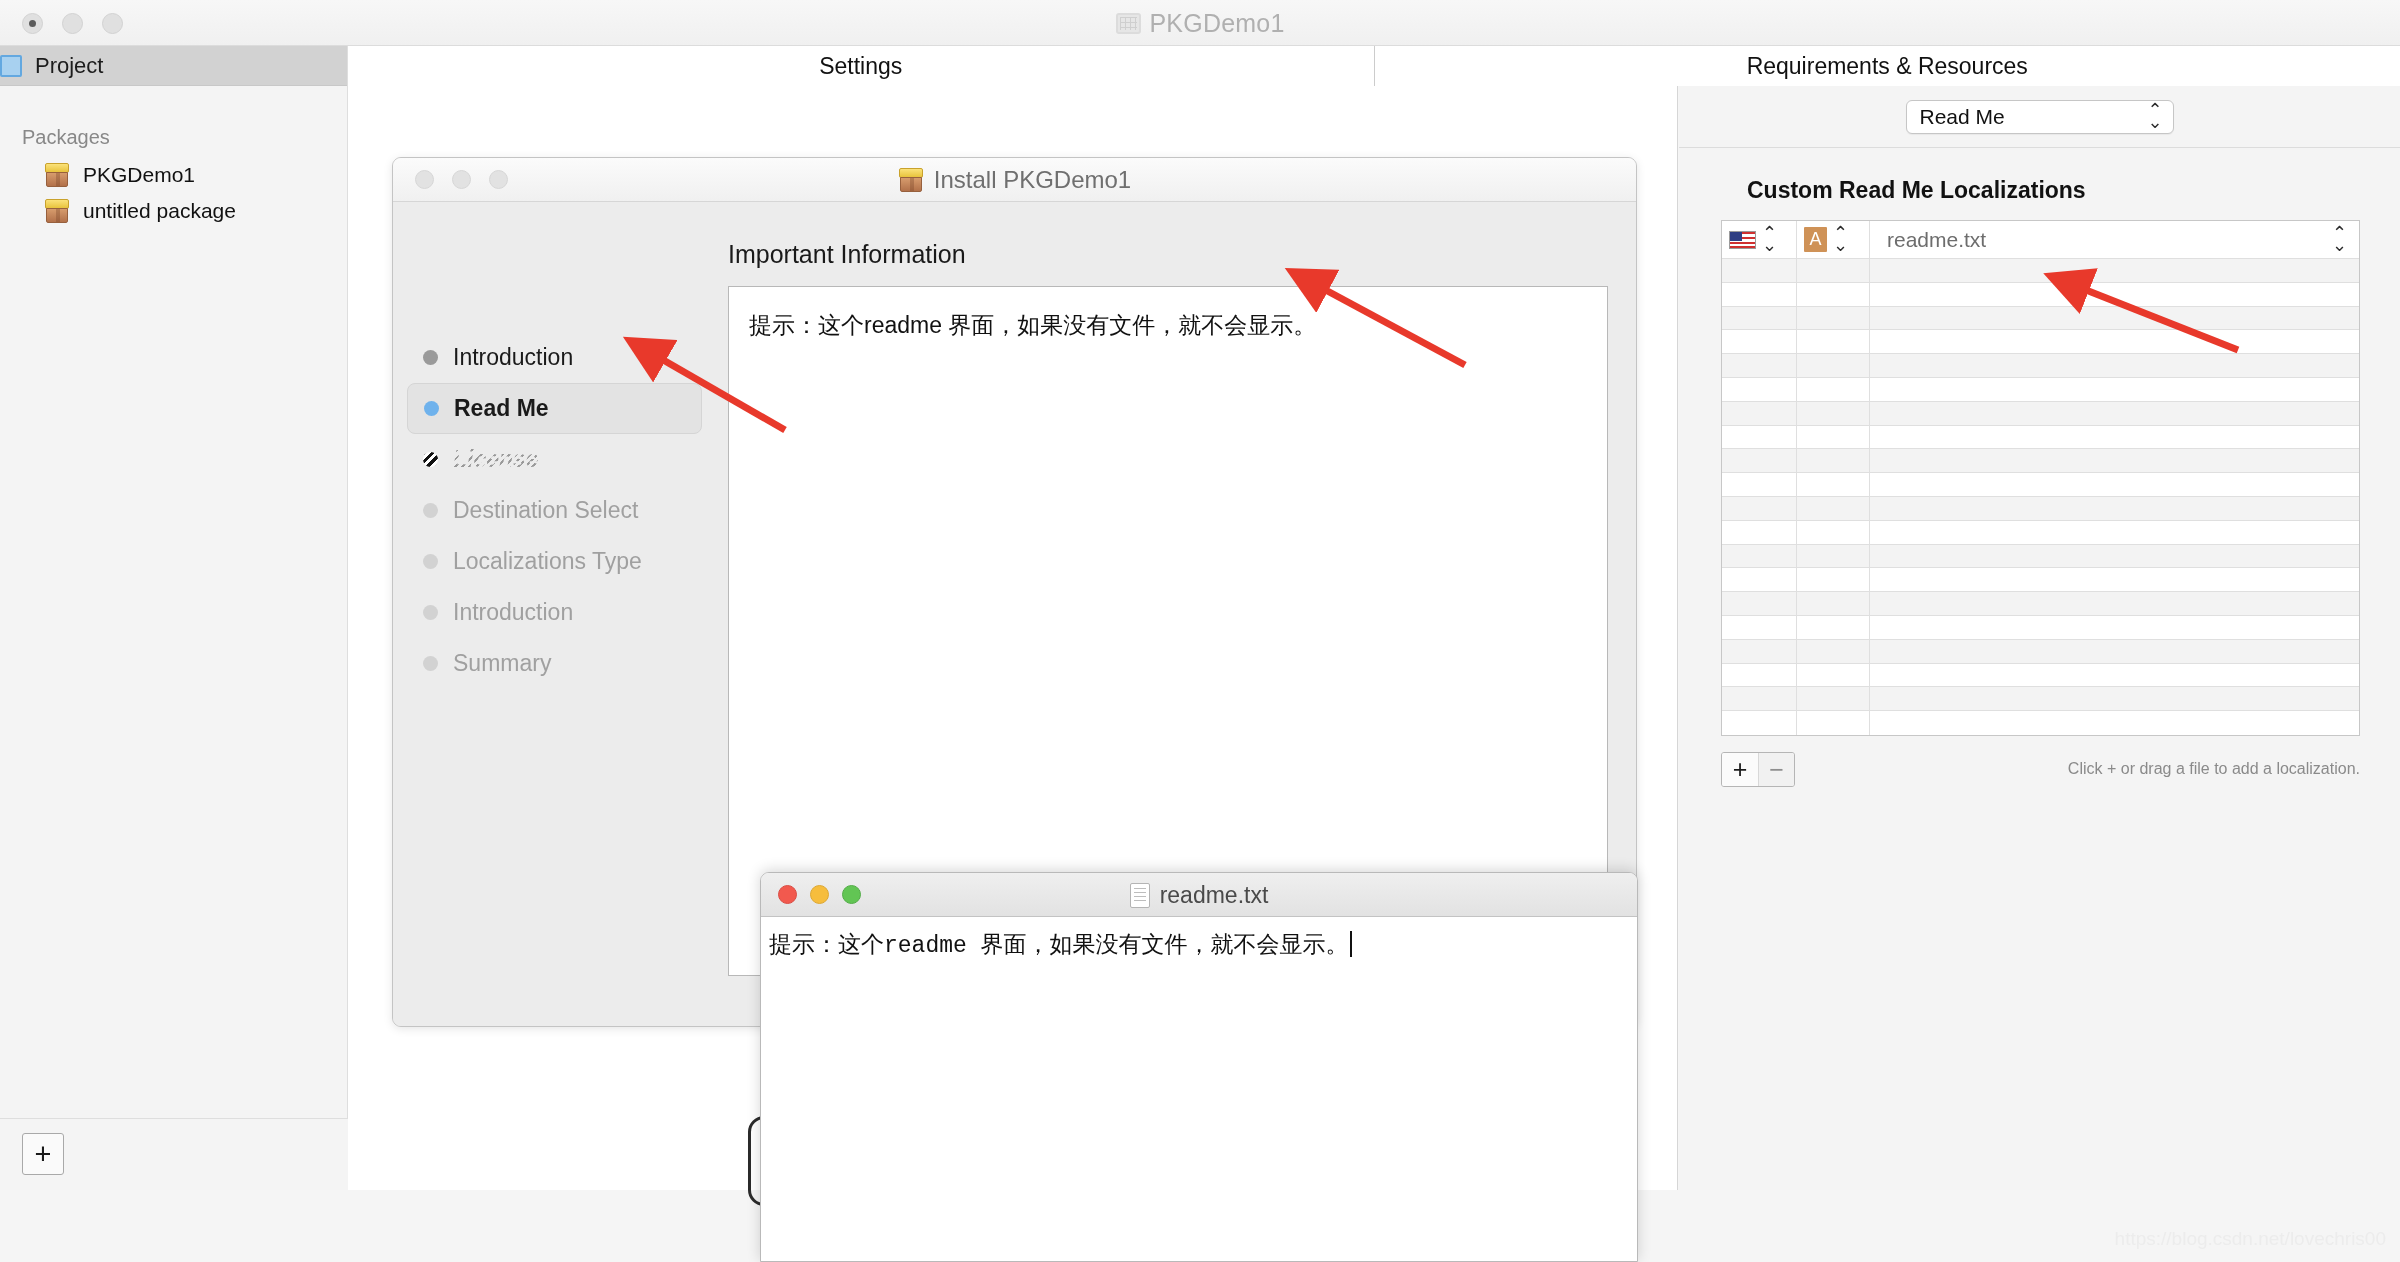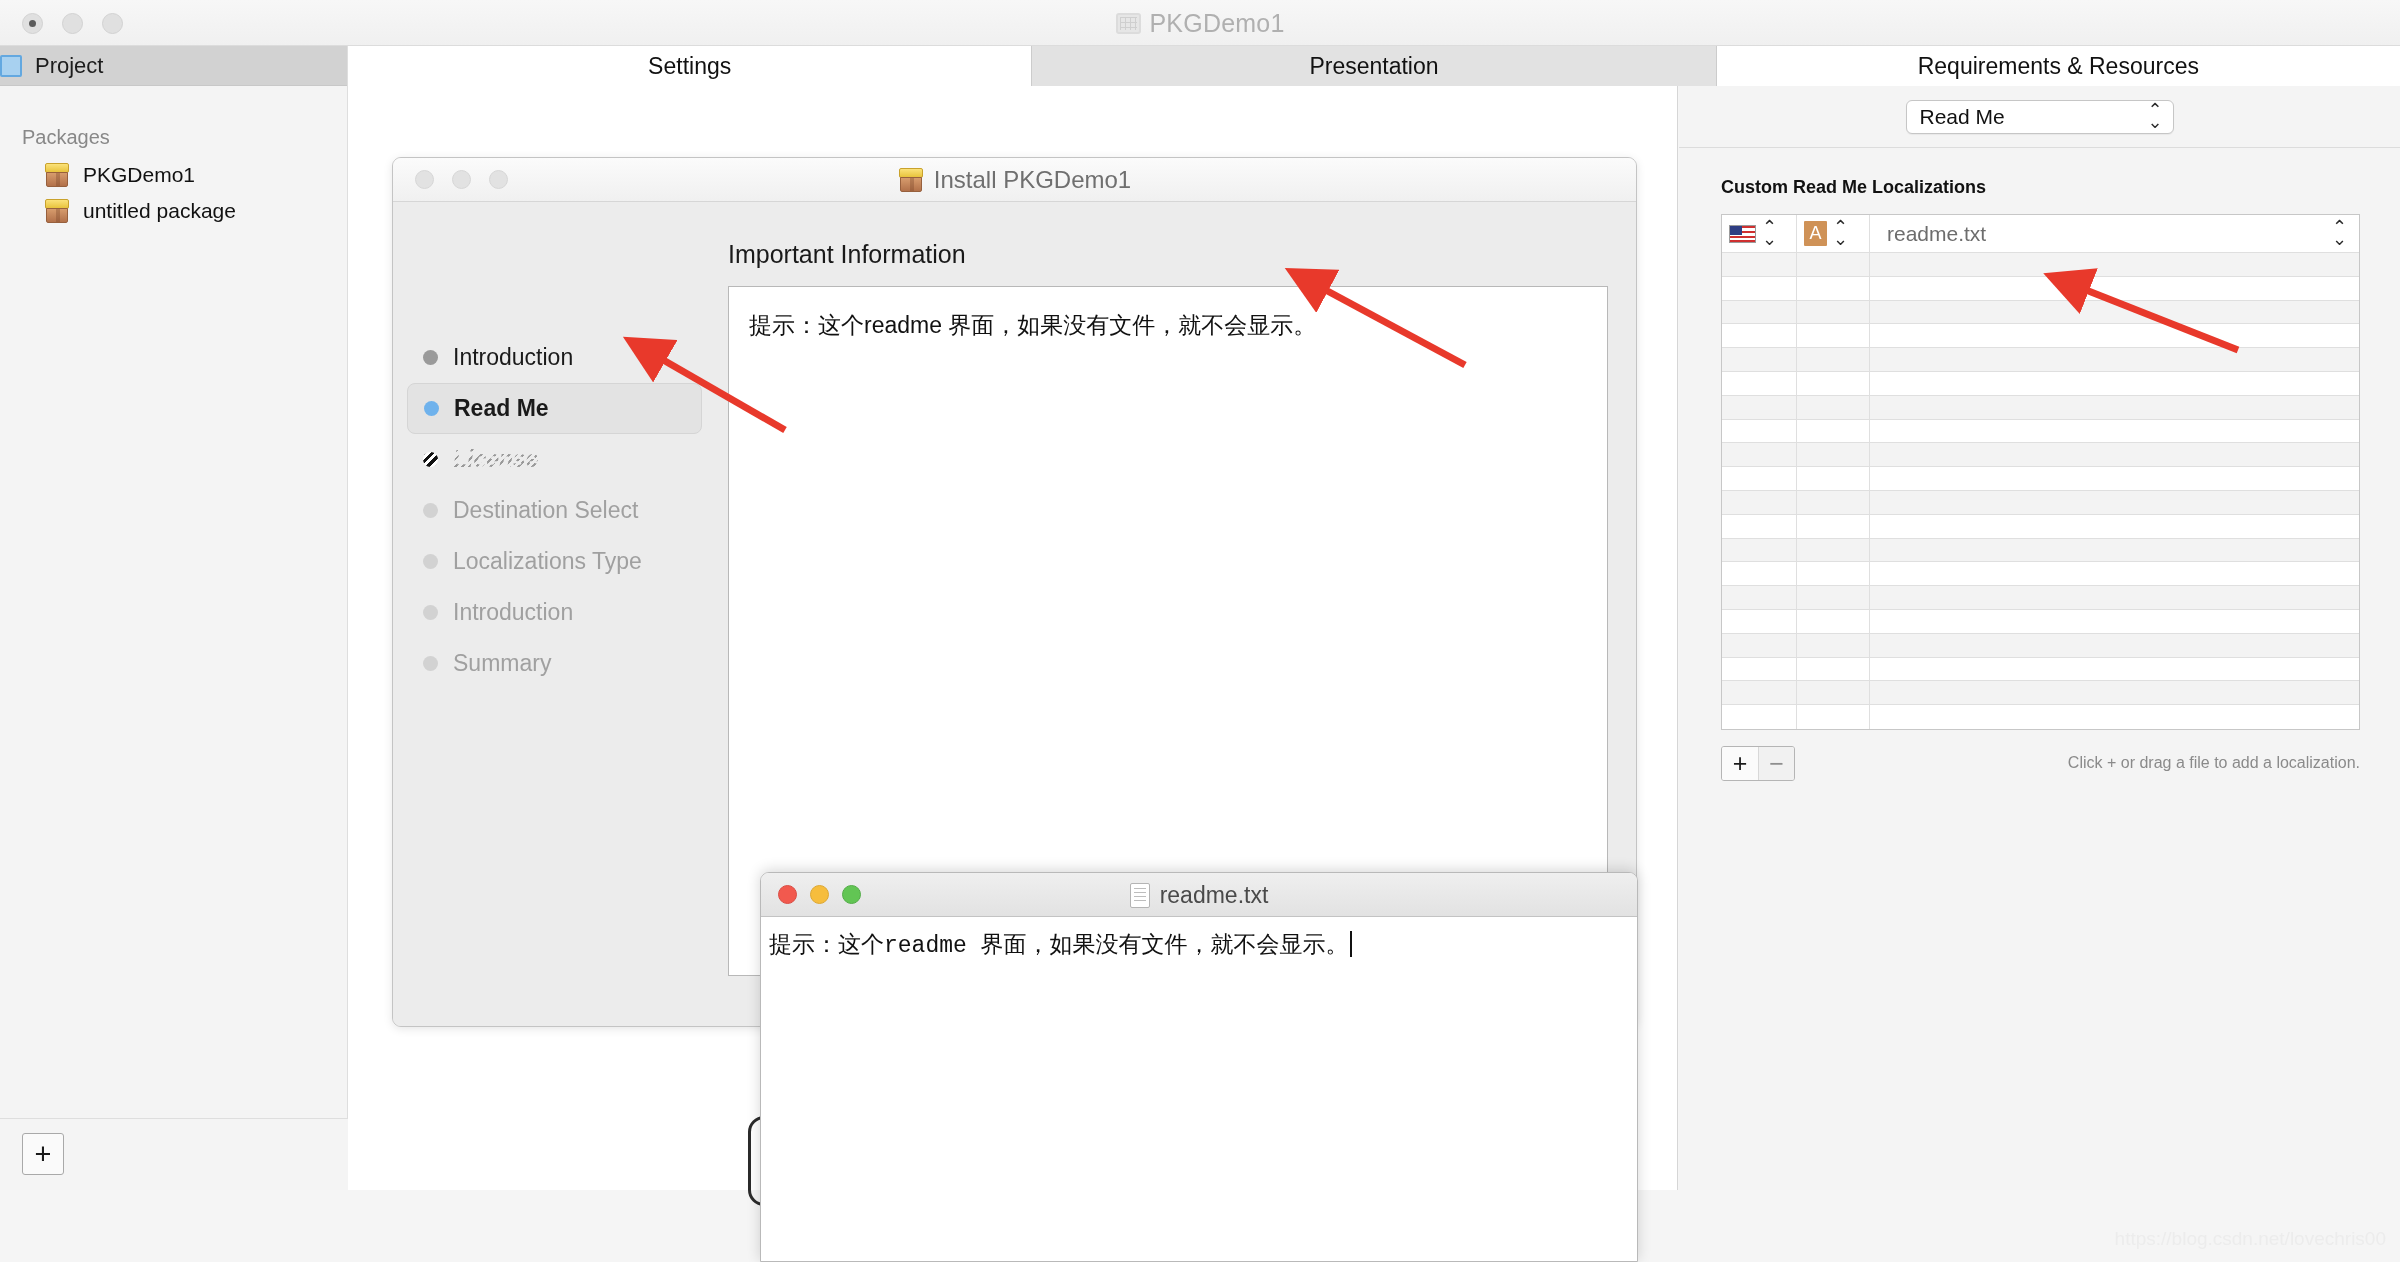--- a/index.html
+++ b/index.html
@@ -289,21 +289,21 @@
     box-shadow: 0 1px 1px rgba(0,0,0,.05);
     position: relative;
   }
   .popup .lbl { flex: 1; }
   .stepper-ar {
     display: flex; flex-direction: column; align-items: center;
     line-height: .62; font-size: 18px; color: #2b2b2b;
   }
   .insp-h {
     padding: 29px 0 16px 42px;
-    font-size: 18px; font-weight: bold; color: #111111;
+    font-size: 23px; font-weight: bold; color: #111111; margin-left: 26px;
   }
   .loc-table {
     margin: 0 40px 0 42px;
     border: 1px solid #c7c7c7;
     background: #ffffff;
   }
   .loc-row {
     display: flex; height: 23.8px;
     border-bottom: 1px solid #dfdfdf;
   }
@@ -393,21 +393,20 @@
       <span>untitled package</span>
     </div>
 
     <div class="sb-addbar">
       <div class="sq-btn">+</div>
     </div>
   </div>
 
   <div class="tabbar">
     <div class="tab">Settings</div>
-    <div class="tab selected">Presentation</div>
     <div class="tab">Requirements &amp; Resources</div>
   </div>
 
   <div class="center">
 
     <div class="inst-win">
       <div class="inst-titlebar">
         <div class="traffic">
           <span class="tl"></span>
           <span class="tl"></span>

